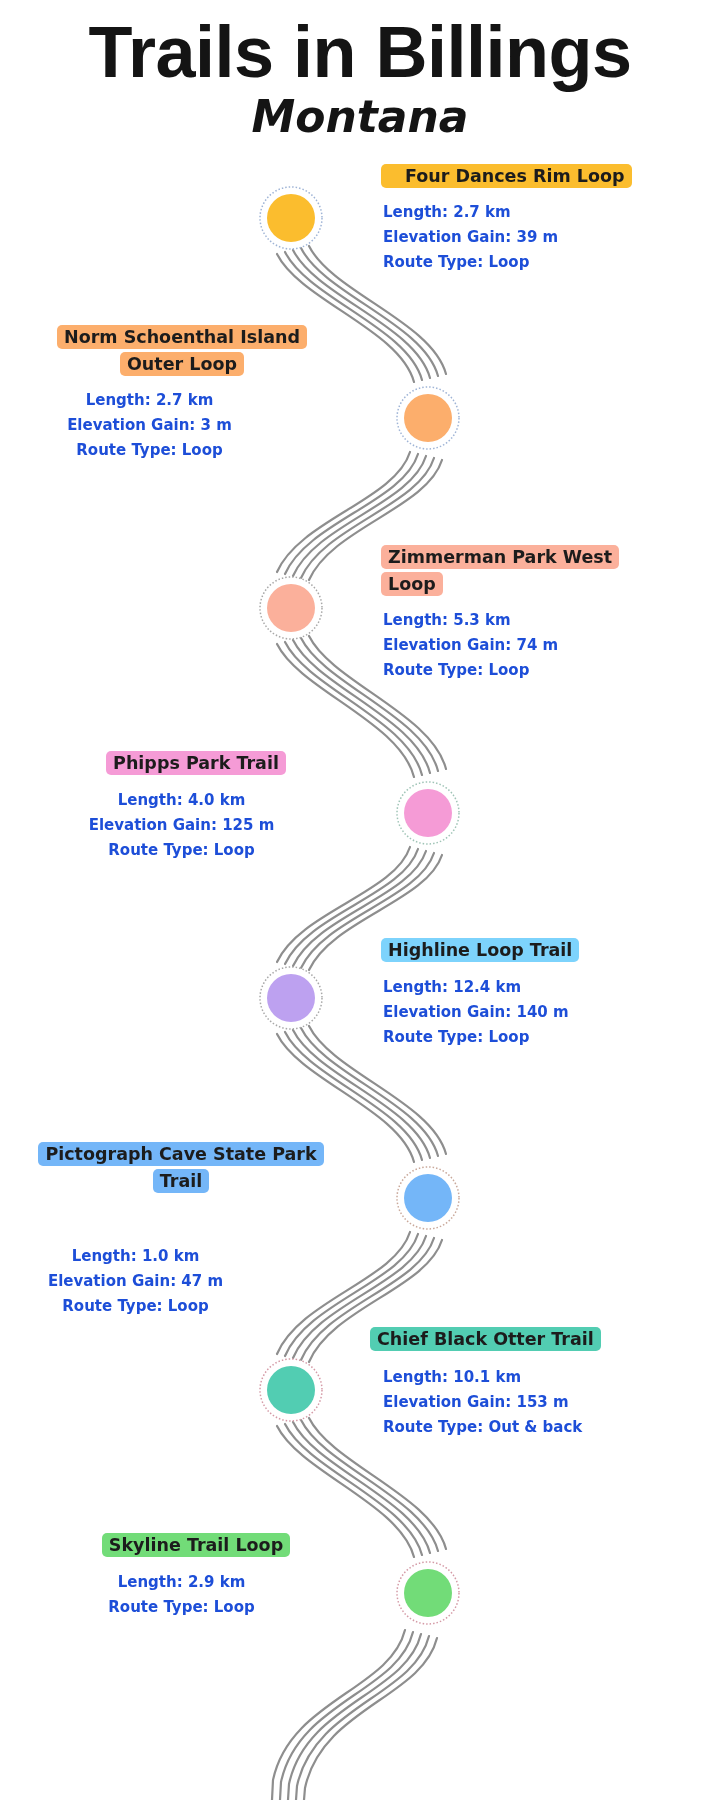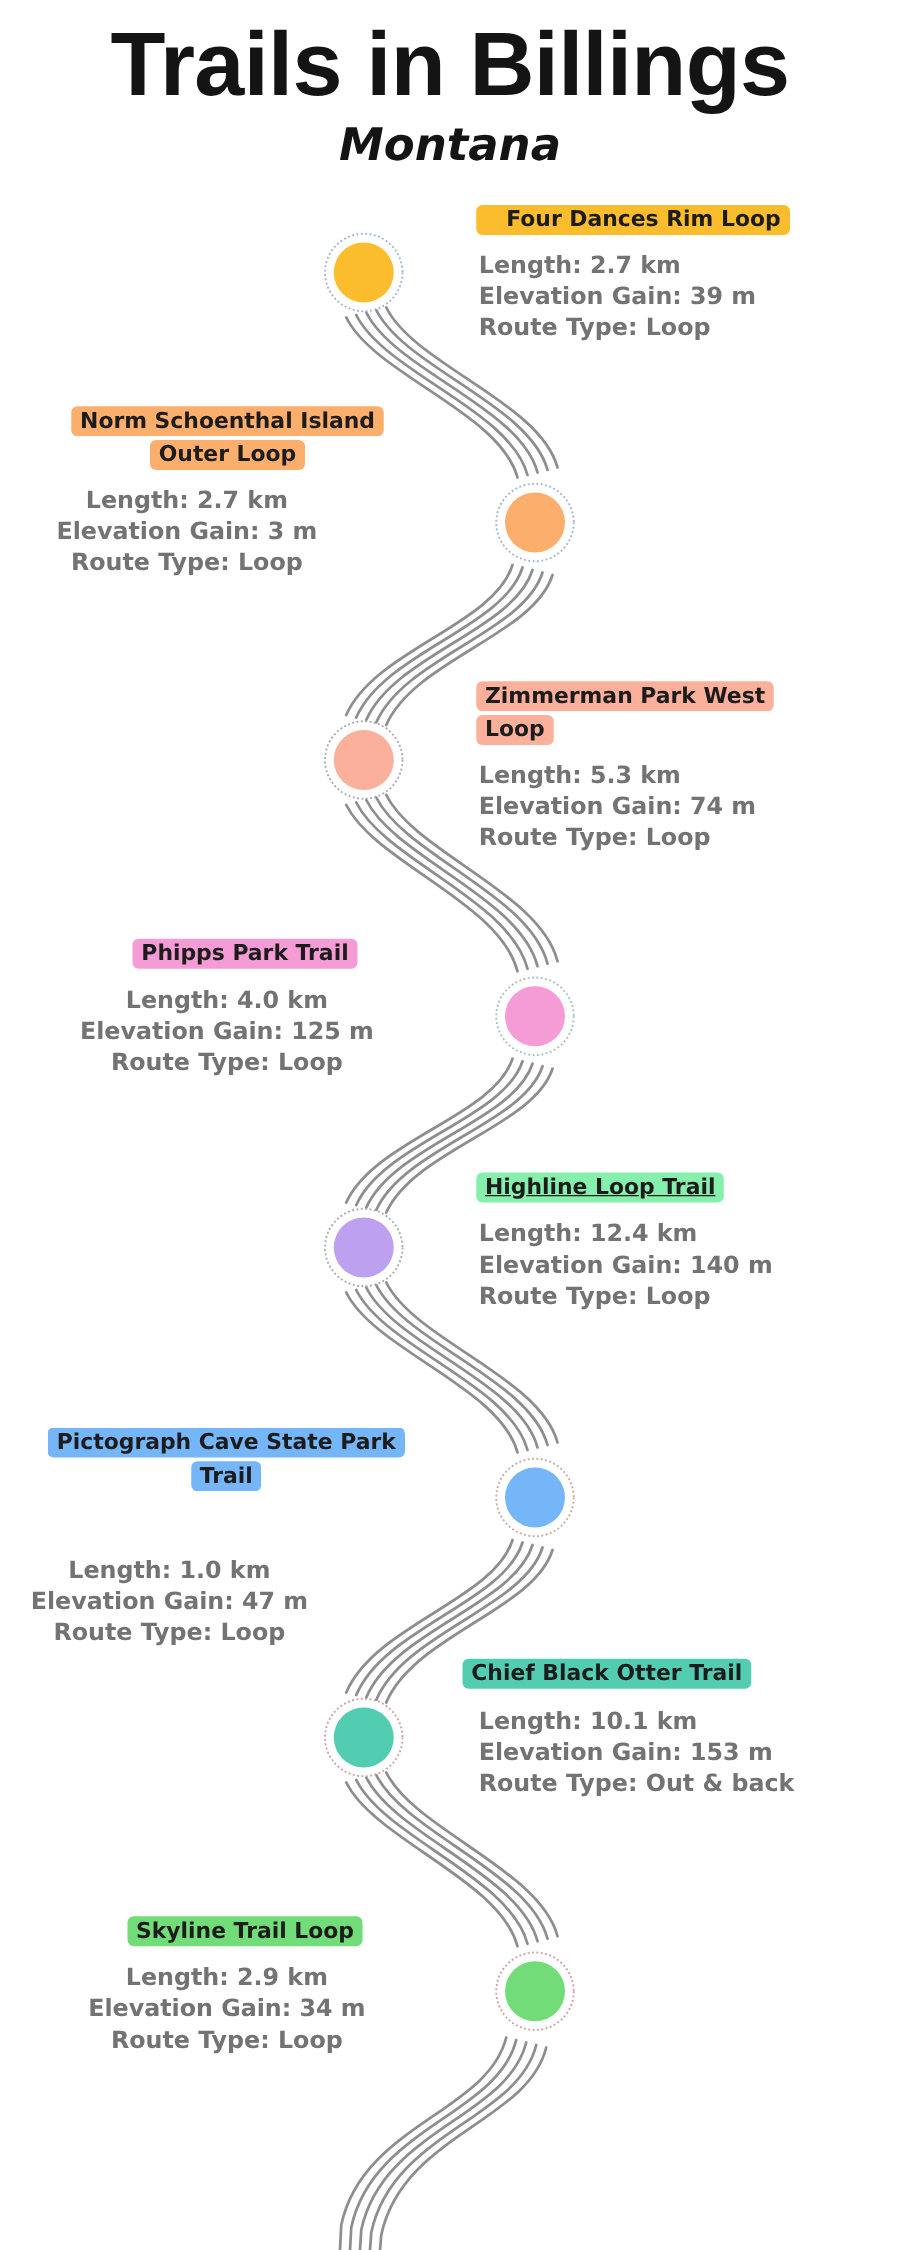--- a/index.html
+++ b/index.html
@@ -1,22 +1,22 @@
 <!DOCTYPE html>
 <html><head>
 <meta charset="utf-8">
 <style>
   html, body { margin:0; padding:0; background:#ffffff; }
   body { width:720px; height:1800px; position:relative; overflow:hidden; font-family:"DejaVu Sans", sans-serif; }
   .title { position:absolute; left:0; width:720px; top:16px; text-align:center; font-family:"Liberation Sans", sans-serif; font-weight:700; font-size:72px; color:#141414; letter-spacing:-0.5px; line-height:72px; }
-  .subtitle { position:absolute; left:0; width:720px; top:94px; text-align:center; font-family:"DejaVu Sans", sans-serif; font-weight:700; font-style:italic; font-size:36px; color:#141414; line-height:46px; }
+  .subtitle { position:absolute; left:0; width:720px; top:94px; text-align:center; font-family:"DejaVu Sans", sans-serif; font-weight:700; font-style:italic; font-size:44px; color:#141414; line-height:46px; }
   svg.trail { position:absolute; left:0; top:0; }
   .label { position:absolute; font-weight:700; font-size:17.5px; line-height:27px; color:#1c1c1c; }
   .label span { padding:2px 7px; border-radius:5px; -webkit-box-decoration-break:clone; box-decoration-break:clone; }
-  .info { position:absolute; font-size:19px; line-height:25px; color:#737373; font-weight:700; }
+  .info { position:absolute; font-size:15px; line-height:25px; color:#1d4ed8; font-weight:700; }
   .right { text-align:left; }
   .left { text-align:center; }
 </style>
 </head>
 <body>
 
 <div class="title">Trails in Billings</div>
 <div class="subtitle">Montana</div>
 
 <svg class="trail" width="720" height="1800" viewBox="0 0 720 1800">
@@ -153,21 +153,21 @@
 <div class="label left" style="left:60px; top:750px; width:272px;">
   <span style="background:#f59bd6;">Phipps Park Trail</span>
 </div>
 <div class="info left" style="left:30px; top:788px; width:303px;">
   <div>Length: 4.0 km</div>
   <div>Elevation Gain: 125 m</div>
   <div>Route Type: Loop</div>
 </div>
 
 <div class="label right" style="left:381px; top:937px; width:300px;">
-  <span style="background:#86efac;text-decoration:underline;">Highline Loop Trail</span>
+  <span style="background:#7dd3fc;">Highline Loop Trail</span>
 </div>
 <div class="info right" style="left:383px; top:975px; width:300px;">
   <div>Length: 12.4 km</div>
   <div>Elevation Gain: 140 m</div>
   <div>Route Type: Loop</div>
 </div>
 
 <div class="label left" style="left:30px; top:1141px; width:302px;">
   <span style="background:#74b6f8;">Pictograph Cave State Park Trail</span>
 </div>
@@ -184,15 +184,14 @@
   <div>Length: 10.1 km</div>
   <div>Elevation Gain: 153 m</div>
   <div>Route Type: Out &amp; back</div>
 </div>
 
 <div class="label left" style="left:60px; top:1532px; width:272px;">
   <span style="background:#72dc78;">Skyline Trail Loop</span>
 </div>
 <div class="info left" style="left:30px; top:1570px; width:303px;">
   <div>Length: 2.9 km</div>
-  <div>Elevation Gain: 34 m</div>
   <div>Route Type: Loop</div>
 </div>
 
 </body></html>

